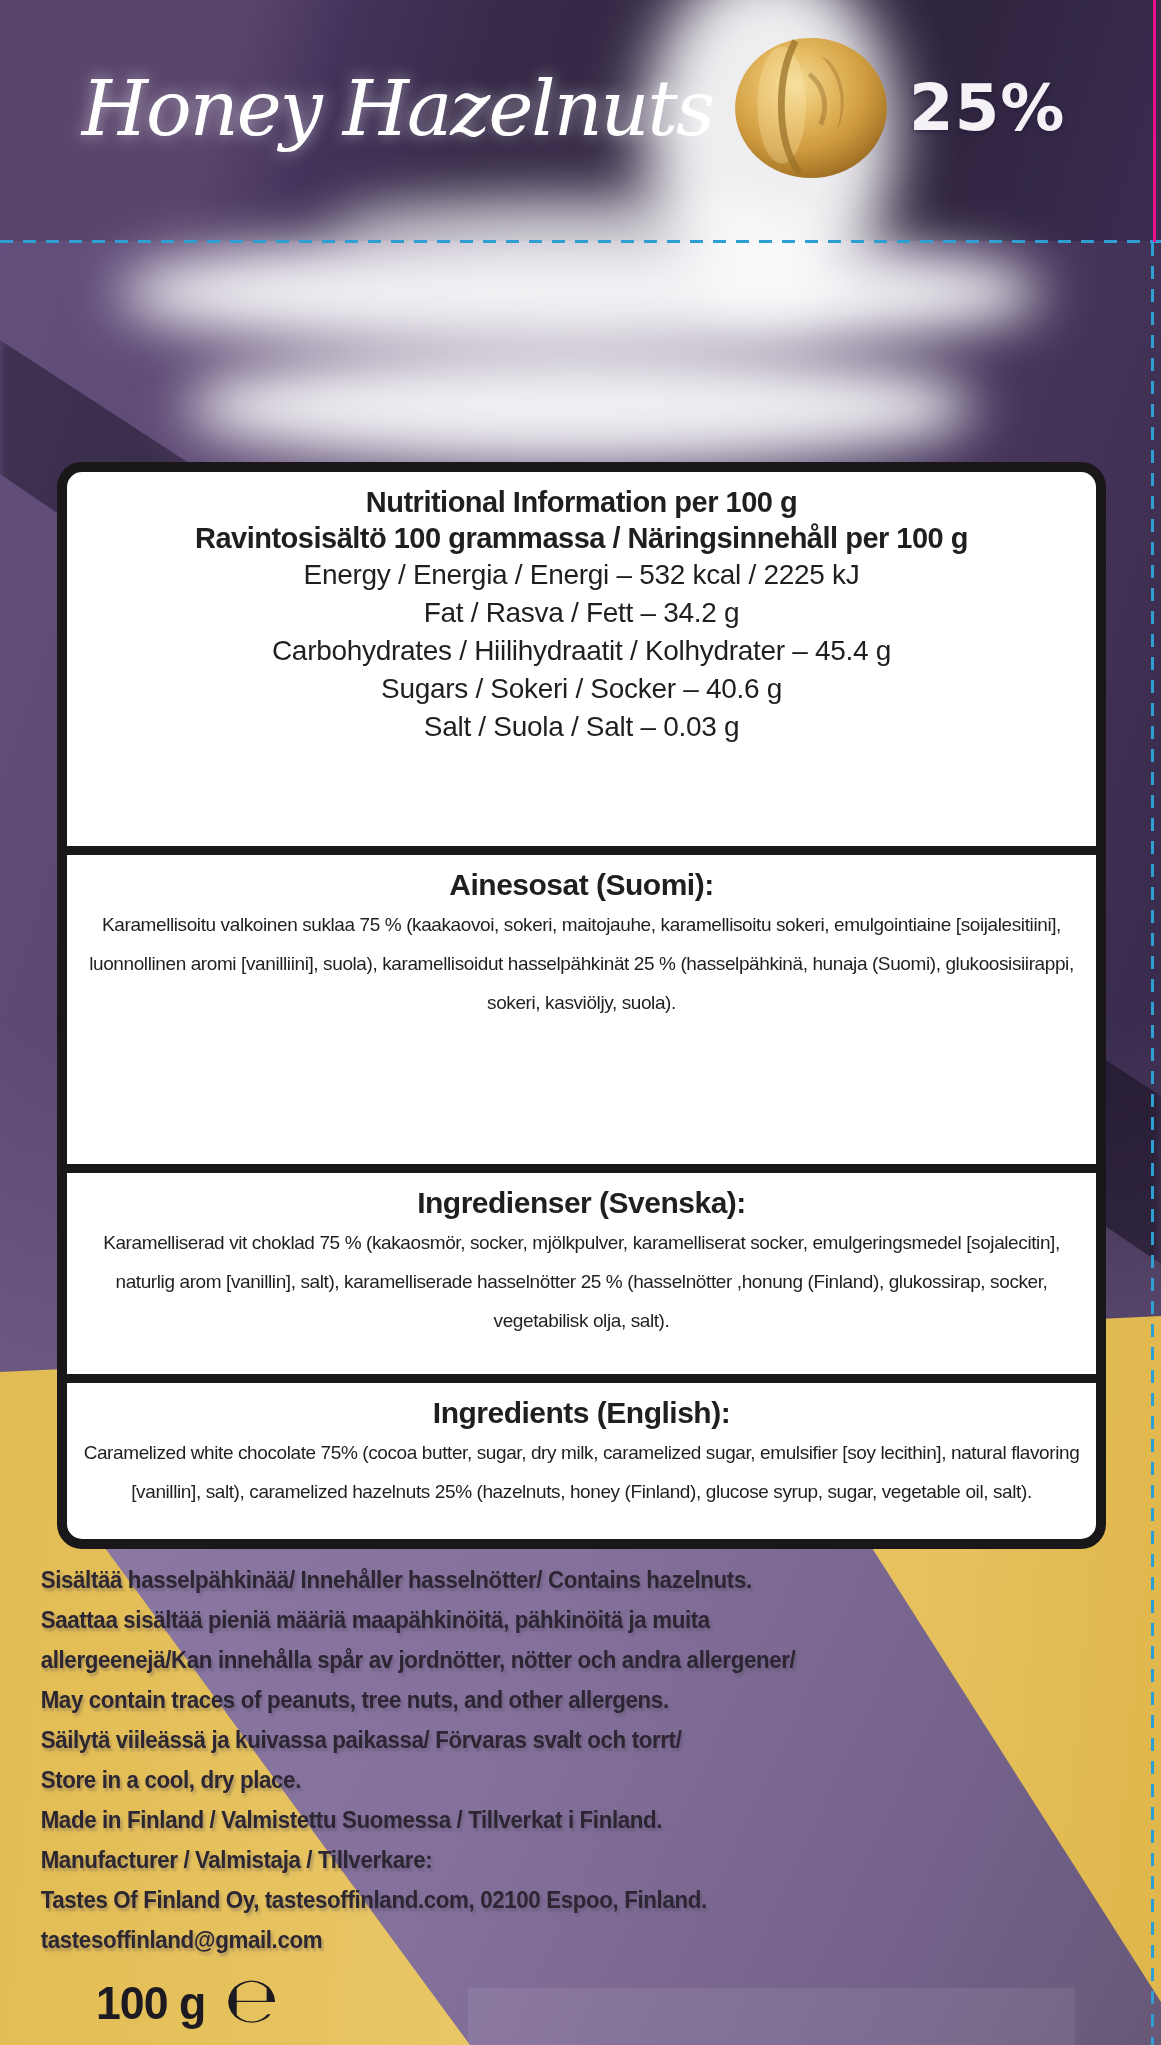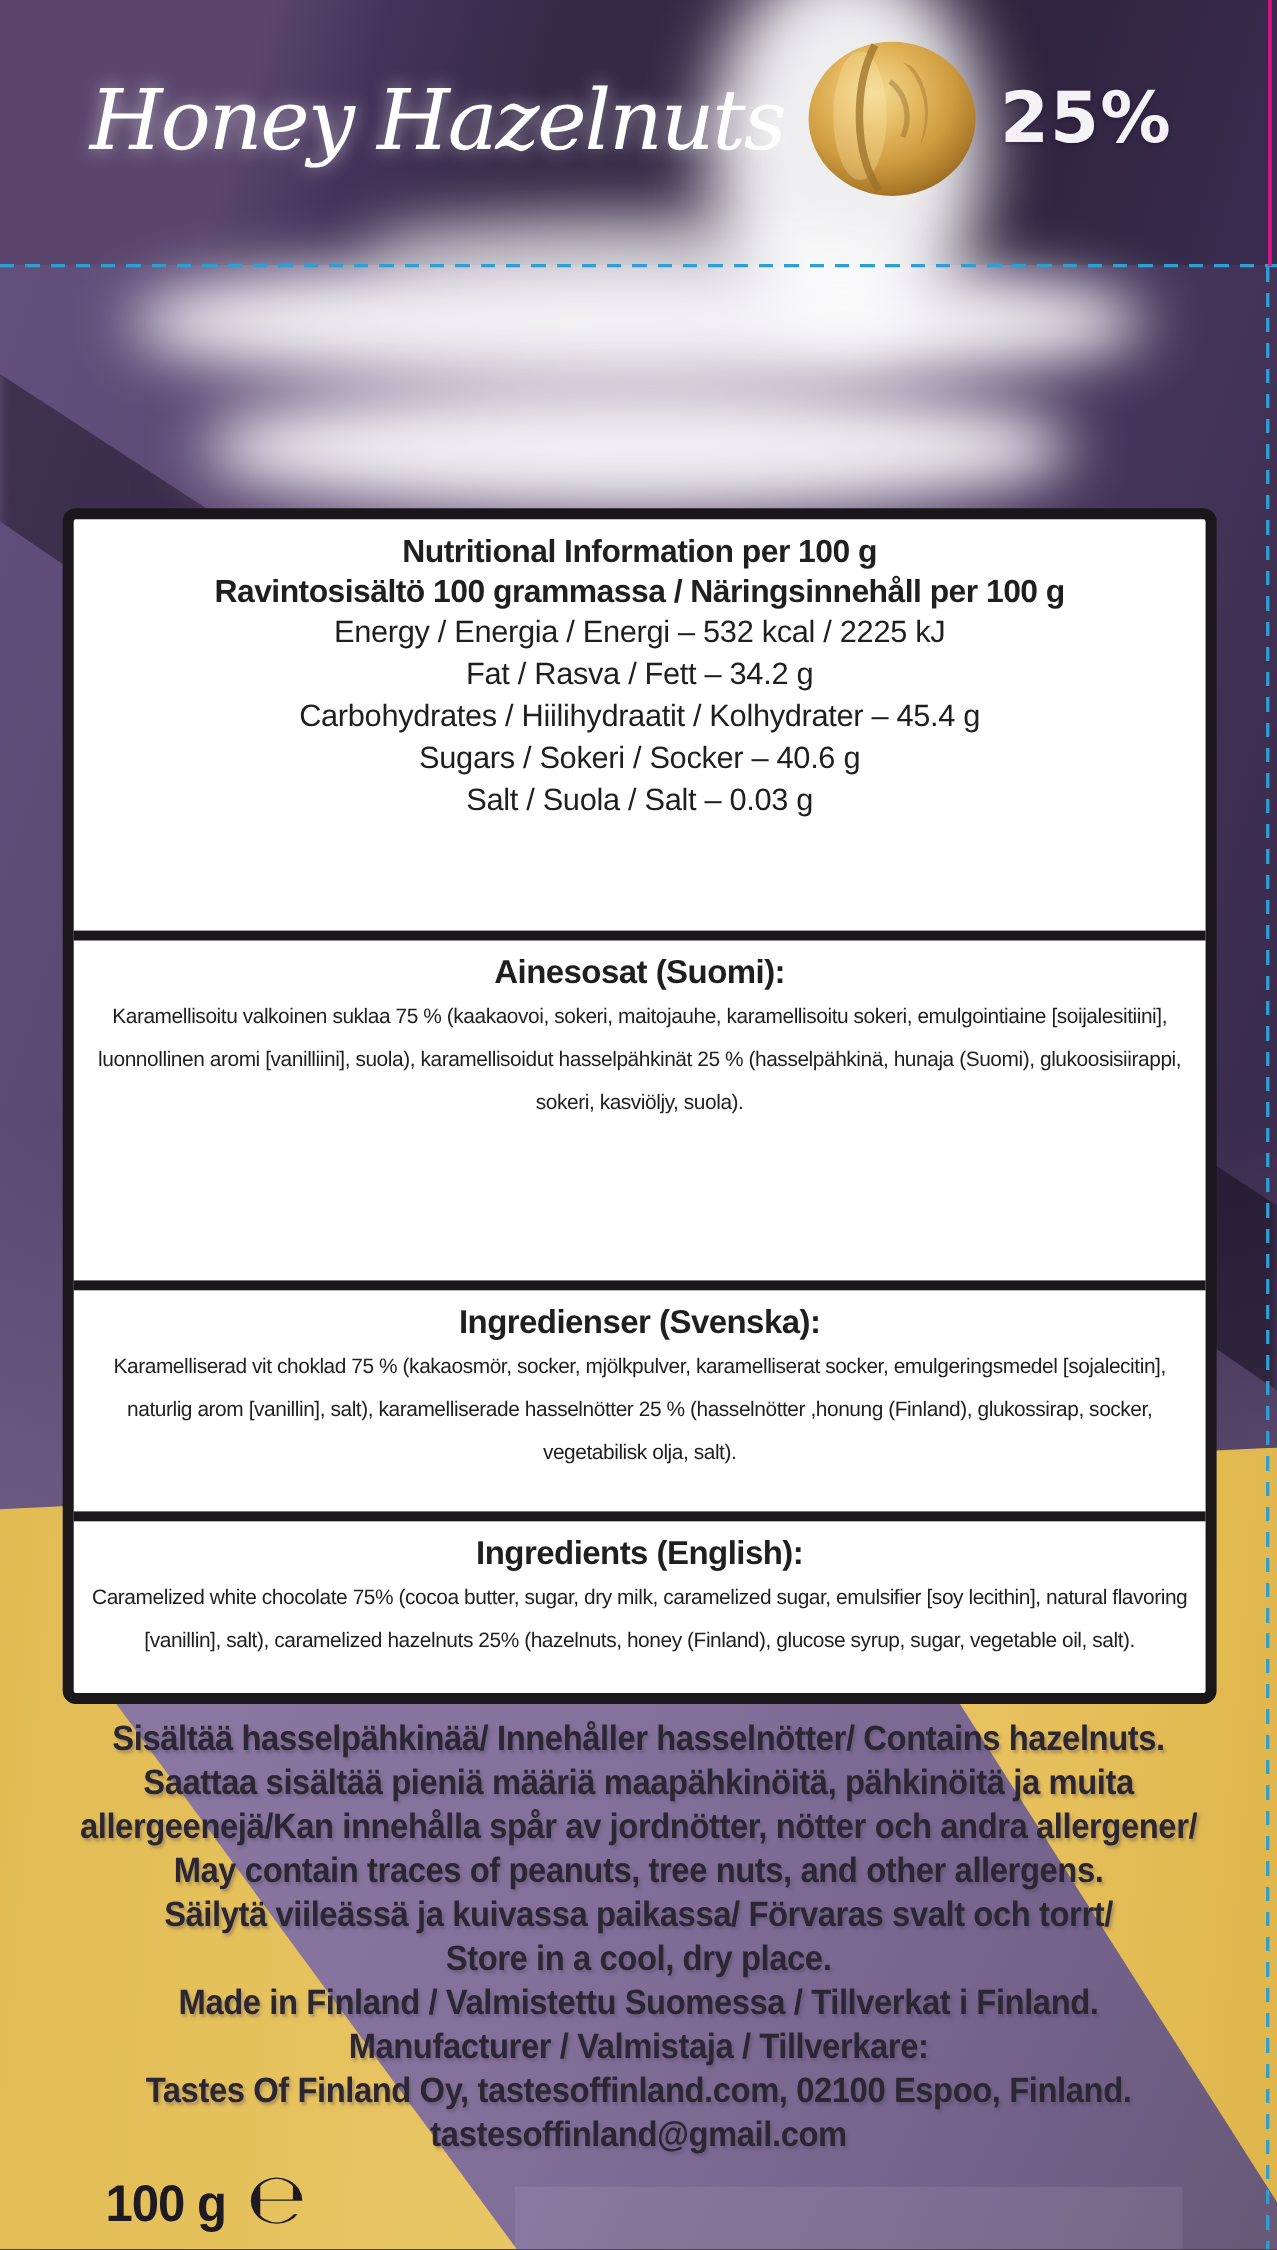--- a/index.html
+++ b/index.html
@@ -57,33 +57,33 @@
   .percent{
     font-family:"DejaVu Sans", sans-serif; font-weight:bold; font-size:64px; color:#f4f1f7;
     letter-spacing:1px; white-space:nowrap; text-shadow:0 2px 4px rgba(30,20,45,.5);
   }
   
   .tagline{position:absolute; left:0; right:60px; top:252px; z-index:10; text-align:center;
     font-family:"DejaVu Serif", serif; font-style:italic; font-weight:bold;
     font-size:47px; line-height:72px; color:#3b3f93; letter-spacing:-1px;}
   
   .infobox{position:absolute; left:57px; top:462px; width:1049px; height:1087px; z-index:20;
-    box-sizing:border-box; background:#fff; border:10px solid #1a171a; border-radius:12px;
+    box-sizing:border-box; background:#fff; border:10px solid #1a171a; border-radius:25px;
     display:flex; flex-direction:column; color:#1f1f1f;}
   .sect{box-sizing:border-box; overflow:hidden; text-align:center; padding:0 12px;}
   .sect + .sect{border-top:9px solid #1a171a;}
   .s1{height:374px; padding-top:12px;}
   .s2{height:318px;} .s3{height:210px;} .s4{flex:1;}
   .nut-h{font-weight:bold; font-size:29px; line-height:36px; letter-spacing:-0.5px;}
   .nut-row{font-size:28px; line-height:38px; letter-spacing:-0.3px; white-space:nowrap;}
   .sect-h{font-weight:bold; font-size:30px; line-height:36px; letter-spacing:-0.5px; margin-top:12px;}
   .sect-body{font-size:19px; line-height:39px; letter-spacing:-0.4px; margin-top:2px;}
   
-  .footer{position:absolute; left:0; right:0; top:1560px; z-index:20; text-align:center;
-    color:#2b2632; font-weight:bold; font-size:32px; line-height:40px; letter-spacing:-0.4px;}
+  .footer{position:absolute; left:0; right:0; top:1560px; z-index:20; text-align:left;
+    color:#2b2632; font-weight:bold; font-size:24px; line-height:40px; letter-spacing:-0.4px;}
   .footer-line{white-space:nowrap; transform:scaleX(.93); transform-origin:50% 50%;
     text-shadow:2px 3px 3px rgba(70,60,85,.35);}
   
   .weight{position:absolute; left:93px; top:1972px; z-index:30; display:flex; align-items:center; gap:16px;
     color:#1d1a22;justify-content:space-between;}
   .weight-amount{font-weight:bold; font-size:47px; letter-spacing:-1px; transform:scaleX(.95);}
   .weight-esign{font-family:"DejaVu Sans", sans-serif; font-size:64px; font-weight:400; line-height:1;
     margin-top:-4px;}
 </style>
 </head>

